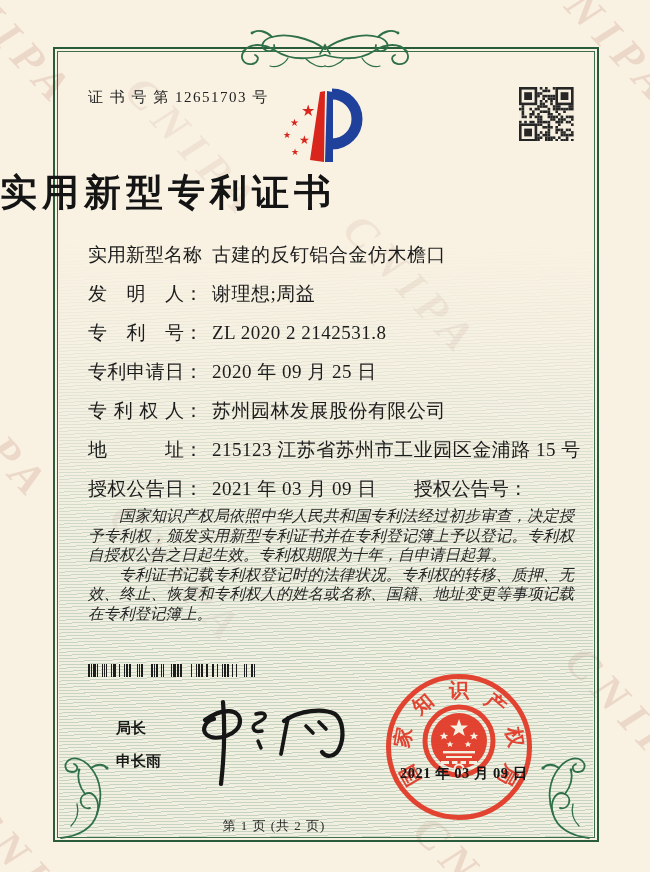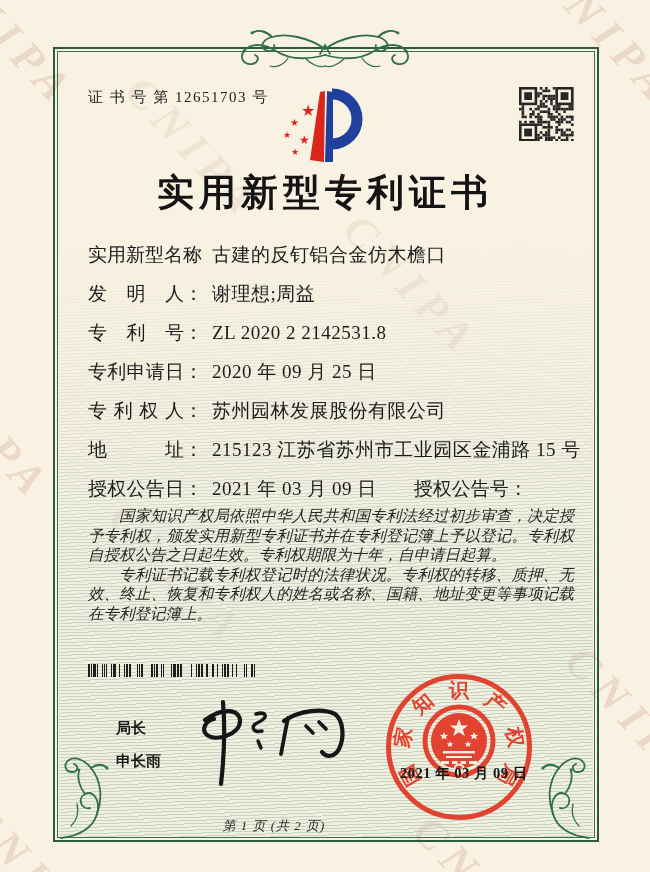--- a/index.html
+++ b/index.html
@@ -40,21 +40,21 @@
   .orn-br{left:541px;top:742px;transform:scaleX(-1);}
 
   
   .cert-no{position:absolute;left:88px;top:88px;font-size:15px;letter-spacing:1.5px;color:#222;z-index:4;}
 
   .logo{position:absolute;left:280px;top:84px;width:96px;height:84px;z-index:4;}
   .logo .star{position:absolute;color:#d9251c;line-height:1;}
 
   .qr{position:absolute;left:519px;top:87px;z-index:4;}
 
-  .title{position:absolute;left:0;top:168px;width:650px;text-align:center;
+  .title{position:absolute;left:0;top:168px;width:650px;
     font-size:37px;font-weight:700;letter-spacing:5px;color:#141414;z-index:4;}
 
   .fields{position:absolute;left:88px;top:245px;right:64px;z-index:4;font-size:19px;color:#1c1c1c;}
   .frow{display:flex;align-items:baseline;line-height:20px;margin-bottom:19px;white-space:nowrap;}
   .flabel{display:inline-block;width:96px;text-align:justify;text-align-last:justify;}
   .fcolon{display:inline-block;}
   .fvalue{margin-left:9px;letter-spacing:.5px;}
   .grant2{margin-left:37px;}
 
   .paras{position:absolute;left:88px;right:76px;top:506px;z-index:4;}
@@ -72,21 +72,21 @@
   .seal{position:absolute;left:386px;top:674px;width:146px;height:146px;z-index:5;opacity:.95;}
   .seal-ring{position:absolute;inset:0;border:5px solid #e23b28;border-radius:50%;}
   .seal-ch{position:absolute;left:50%;top:50%;width:24px;height:24px;margin:-12px 0 0 -12px;
     display:flex;align-items:center;justify-content:center;
     font-size:20px;font-weight:700;color:#e23b28;}
   .seal-emblem{position:absolute;left:33px;top:27px;}
   .seal-date{position:absolute;left:400px;top:764px;z-index:6;font-size:14.5px;font-weight:700;
     color:#151515;letter-spacing:.5px;}
 
   .footer{position:absolute;left:0;top:817px;width:548px;text-align:center;
-    font-size:13px;color:#2a2a2a;z-index:4;letter-spacing:1px;font-style:italic;}
+    font-size:13px;color:#2a2a2a;z-index:4;letter-spacing:1px;}
 </style>
 </head>
 <body>
 
 <div class="page">
 
   <span class="wm wm1">CNIPA</span>
   <span class="wm wm2">CNIPA</span>
   <span class="wm light wm3">CNIPA</span>
   <span class="wm light wm4">CNIPA</span>

